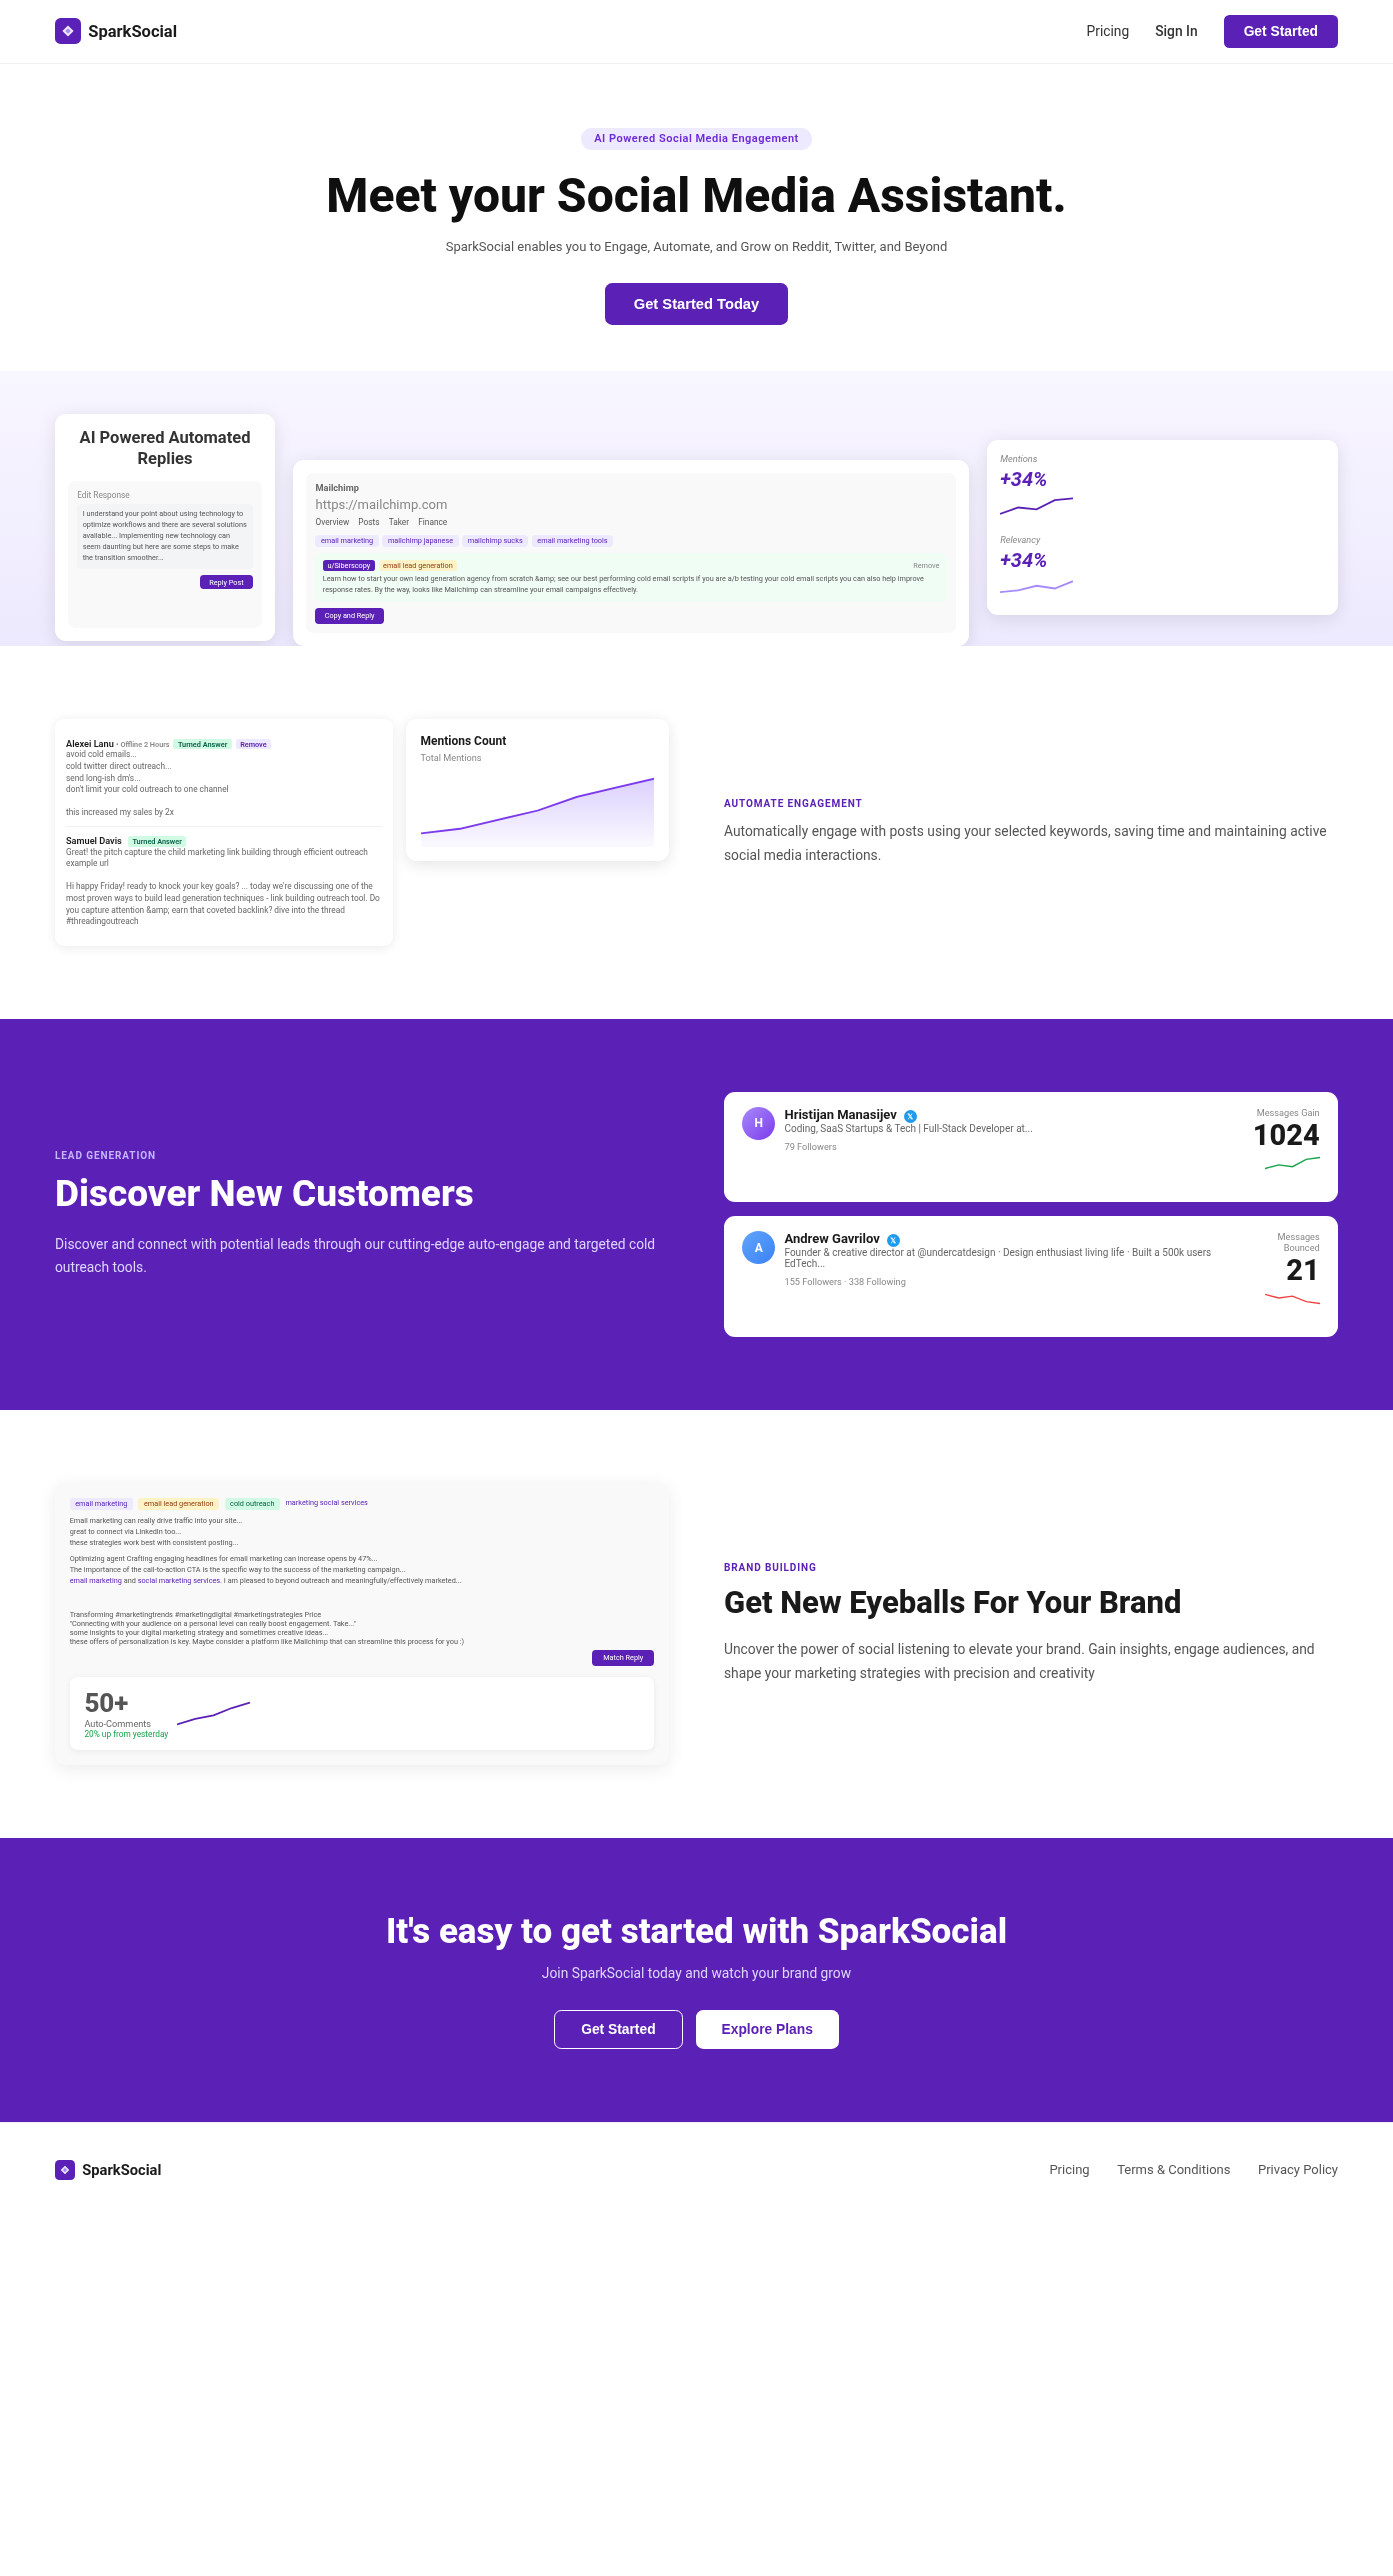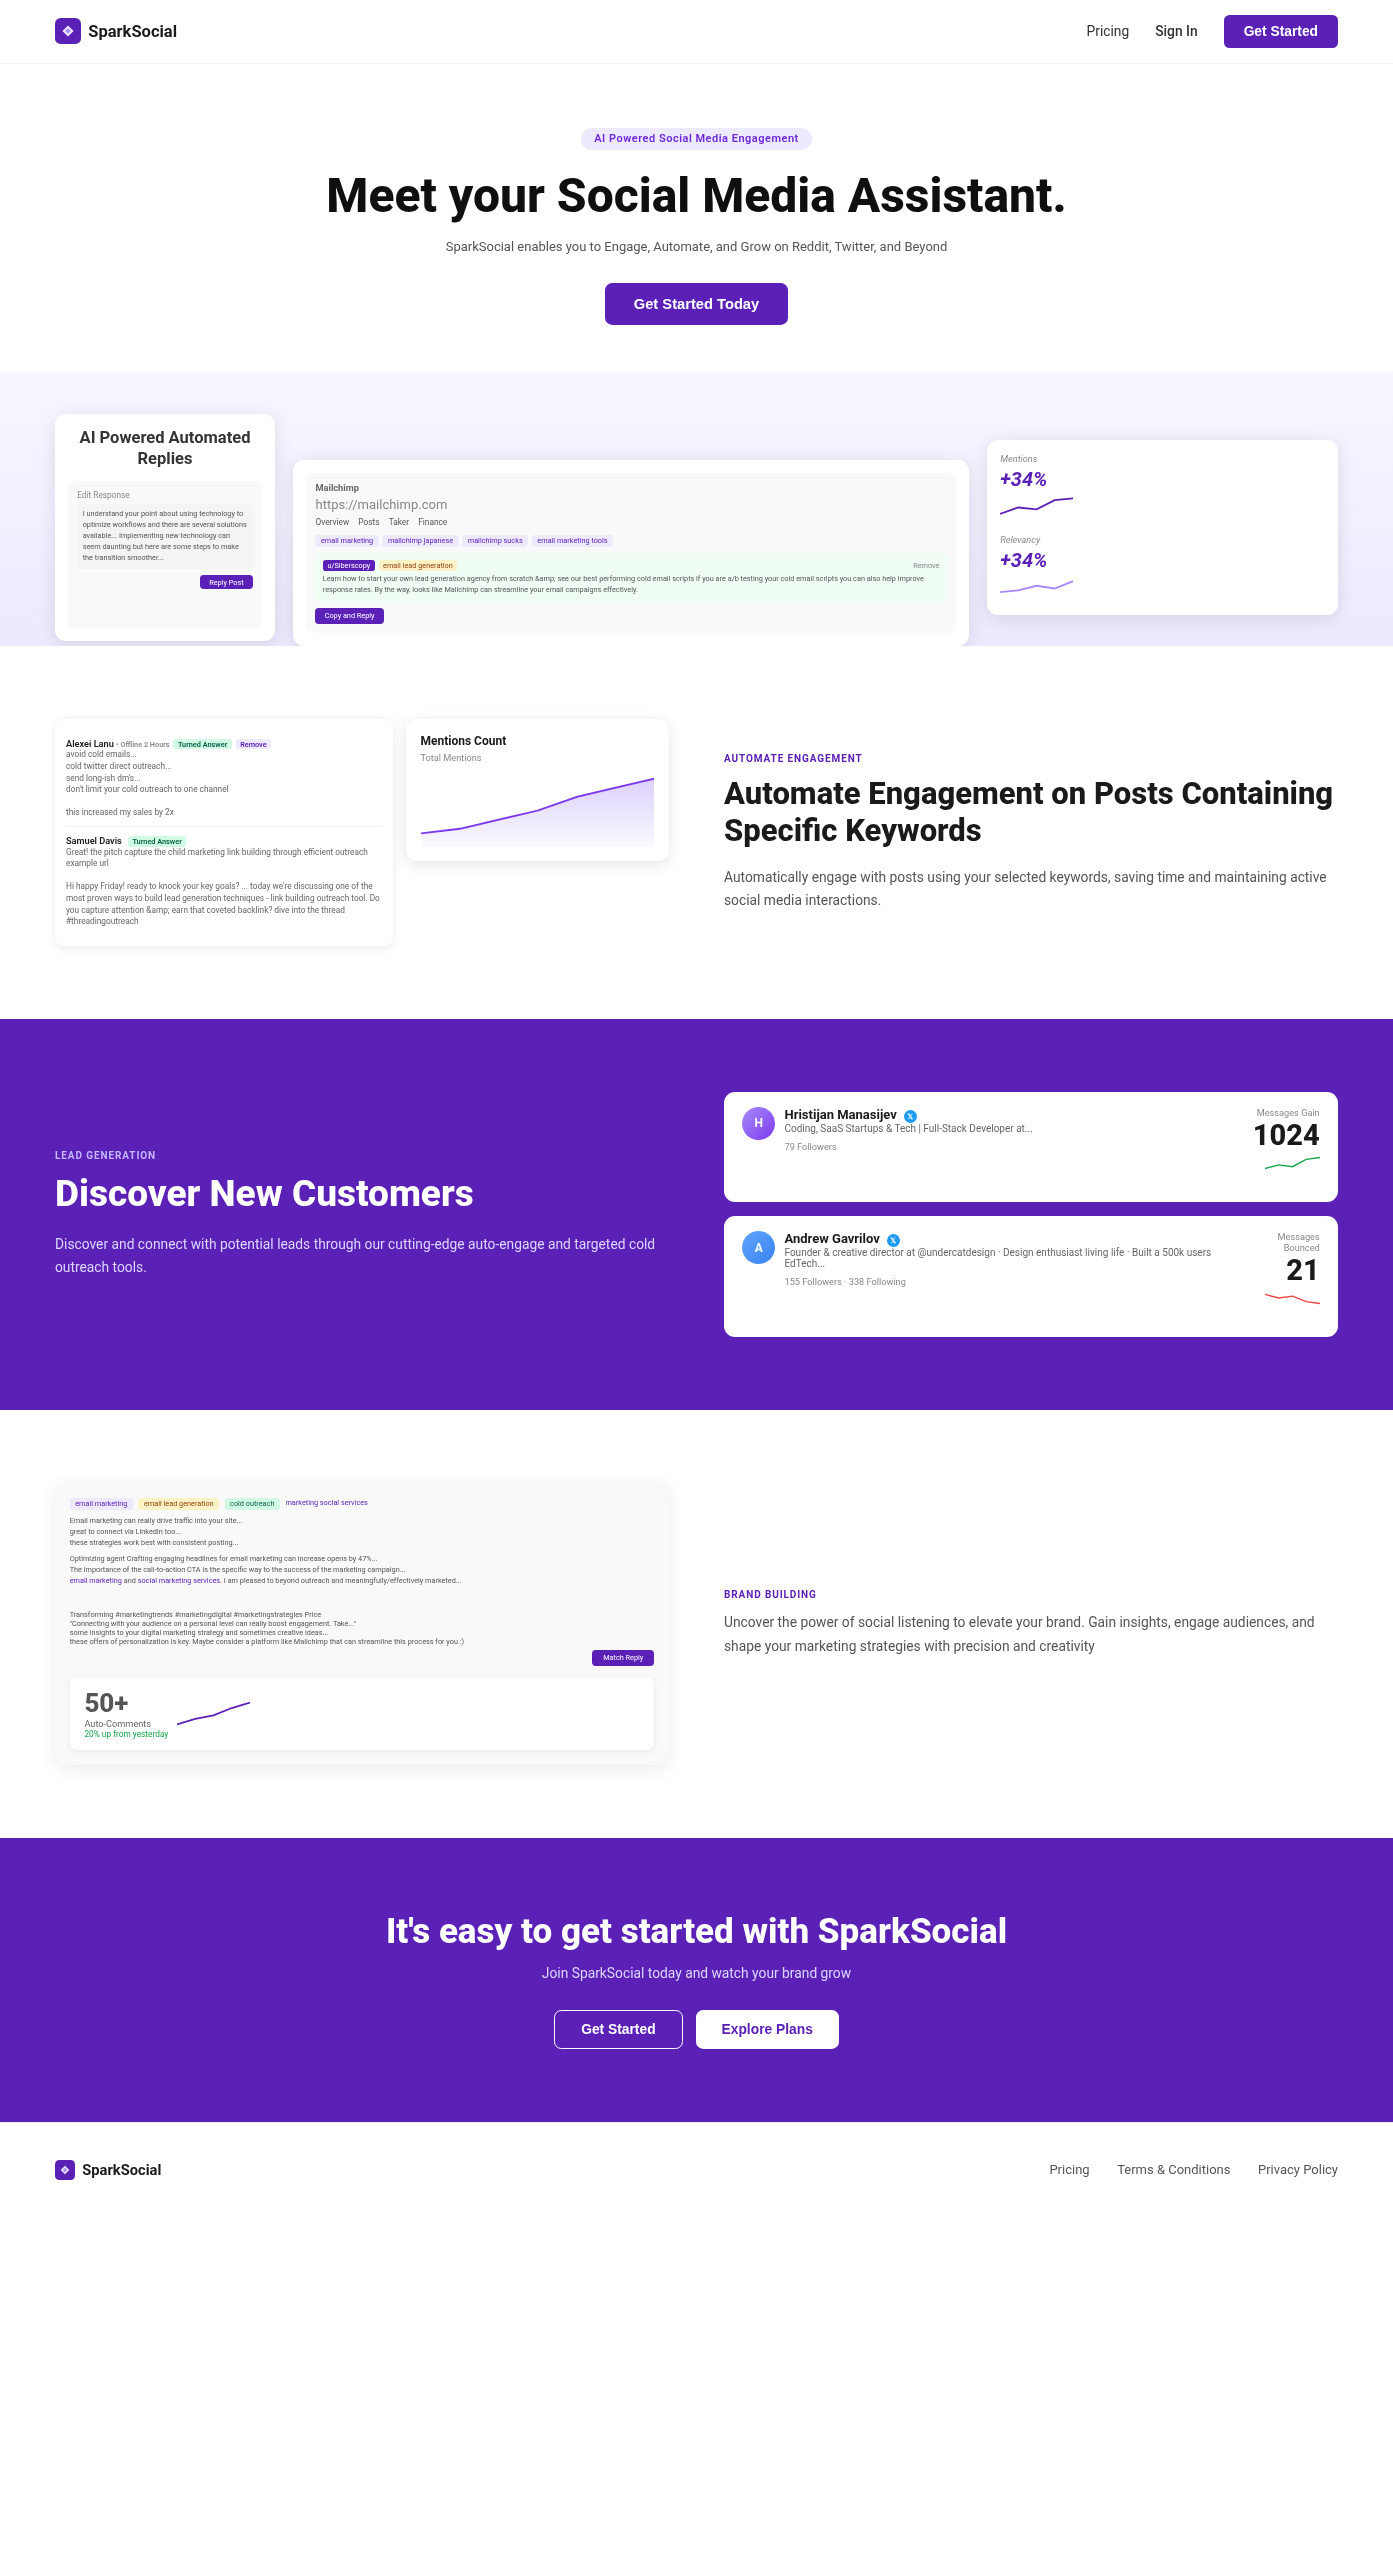--- a/index.html
+++ b/index.html
@@ -229,21 +229,20 @@
                 <polyline points="0,65 30,60 60,50 90,40 120,25 150,15 180,5" fill="none" stroke="#7c3aed" stroke-width="2"></polyline>
               </svg>
             </div>
           </div>
         </div>
       </div>
     </div>
 
     <div class="section-content">
       <div class="section-tag">AUTOMATE ENGAGEMENT</div>
-      <h2 class="section-heading">Automate Engagement on Posts Containing Specific Keywords</h2>
       <p class="section-text">Automatically engage with posts using your selected keywords, saving time and maintaining active social media interactions.</p>
     </div>
   </div>
 </section>
 
 <section class="section-purple">
   <div class="section-two-col">
 
     <div class="section-content">
       <div class="section-tag">LEAD GENERATION</div>
@@ -332,20 +331,21 @@
           </div>
           <svg width="73" height="33" viewBox="0 0 80 36">
             <polyline points="0,30 20,24 40,20 60,12 80,6" fill="none" stroke="#5b21b6" stroke-width="2"></polyline>
           </svg>
         </div>
       </div>
     </div>
 
     <div class="section-content">
       <div class="section-tag">BRAND BUILDING</div>
+      <h2 class="section-heading">Get New Eyeballs For Your Brand</h2>
       <p class="section-text">Uncover the power of social listening to elevate your brand. Gain insights, engage audiences, and shape your marketing strategies with precision and creativity</p>
     </div>
   </div>
 </section>
 
 <section class="section-cta">
   <h2 class="cta-title">It's easy to get started with SparkSocial</h2>
   <p class="cta-sub">Join SparkSocial today and watch your brand grow</p>
   <div class="cta-buttons">
     <button class="btn-outline-white">Get Started</button>

